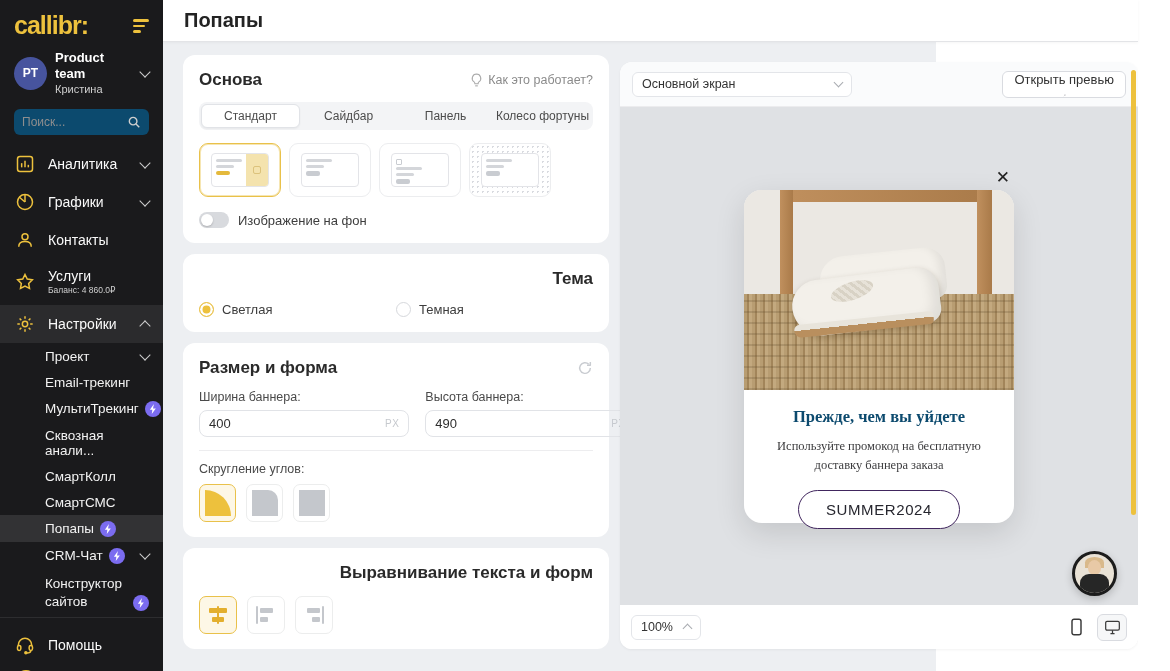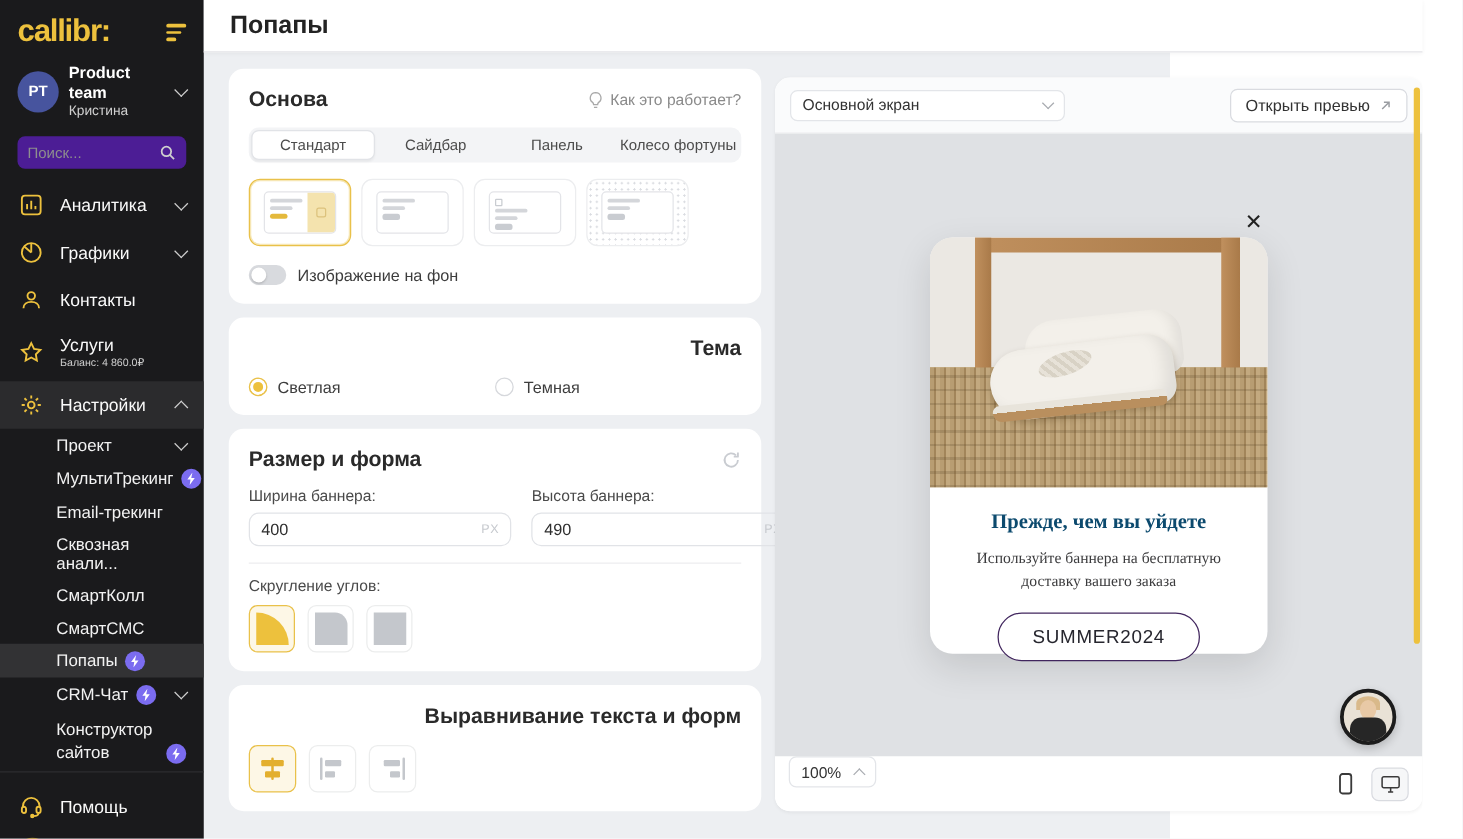--- a/index.html
+++ b/index.html
@@ -14,21 +14,21 @@
   .burger { margin-top:6px; cursor:pointer; }
   .burger div { background:#edc13d; height:2.5px; border-radius:2px; margin-bottom:3px; }
   .burger .b1{width:16px;} .burger .b2{width:12px;} .burger .b3{width:8px;}
   .account { display:flex; align-items:center; margin-top:12px; gap:8px; cursor:pointer; }
   .avatar { width:33px; height:33px; min-width:33px; border-radius:50%; background:#47549e; color:#fff; font-size:12px; font-weight:bold; display:flex; align-items:center; justify-content:center; }
   .acct-txt { flex:1; line-height:1.25; }
   .acct-team { font-size:13px; font-weight:bold; color:#fff; }
   .acct-user { font-size:11px; color:#cfcfcf; }
   .chev { width:8px; height:8px; border-right:1.6px solid #cfcfcf; border-bottom:1.6px solid #cfcfcf; transform:rotate(45deg); margin-top:-3px; }
   .chev.up { transform:rotate(225deg); margin-top:4px; }
-  .search { margin-top:13px; height:26px; background:#4c1d95; border-radius:6px; display:flex; align-items:center; padding:0 8px; gap:6px; }
+  .search { margin-top:13px; height:26px; background:#0c4a6e; border-radius:6px; display:flex; align-items:center; padding:0 8px; gap:6px; }
   .search input { flex:1; background:transparent; border:none; outline:none; color:#dedede; font-size:12px; font-family:inherit; min-width:0; }
   .search input::placeholder { color:#8e8e8e; }
   .nav { margin-top:10px; flex:0 0 auto; }
   .nav-item { display:flex; align-items:center; gap:12px; padding:9px 14px; cursor:pointer; }
   .nav-item .ico { width:22px; min-width:22px; display:flex; justify-content:center; }
   .nav-label { font-size:14px; color:#fafafa; flex:1; line-height:1.15; }
   .nav-sub { font-size:8.5px; color:#cfcfcf; margin-top:2px; }
   .nav-item.active { background:#2b2b2d; }
   .submenu { }
   .sub-item { display:flex; align-items:center; gap:6px; padding:5.5px 14px 5.5px 45px; font-size:13.5px; color:#f2f2f2; cursor:pointer; }
@@ -107,23 +107,23 @@
 
   
   .preview-col { width:518px; min-width:518px; margin-top:20px; display:flex; flex-direction:column; }
   .pv-panel { background:#fff; border-radius:12px; overflow:hidden; display:flex; flex-direction:column; height:587px; box-shadow:0 1px 3px rgba(0,0,0,.05); }
   .pv-top { height:45px; background:#fafbfc; border-bottom:1px solid #ececee; display:flex; align-items:center; justify-content:space-between; padding:0 12px; }
   .select { background:#fff; border:1px solid #e3e5e9; border-radius:6px; height:25px; display:flex; align-items:center; padding:0 9px; gap:8px; cursor:pointer; }
   .select .sel-txt { font-size:12.5px; color:#333; }
   .select.wide { width:220px; justify-content:space-between; }
   .chev-g { width:7px; height:7px; border-right:1.4px solid #a8abb0; border-bottom:1.4px solid #a8abb0; transform:rotate(45deg); margin-top:-3px; }
   .chev-g.up { transform:rotate(225deg); margin-top:3px; }
-  .btn { background:#fff; border:1px solid #d9dbe0; border-radius:6px; height:27px; display:flex; align-items:center; gap:7px; padding:0 11px; font-size:13px; color:#333; cursor:pointer; }
+  .btn { background:#fff; border:1px solid #d9dbe0; border-radius:6px; height:27px; display:flex; align-items:center; gap:7px; padding:0 11px; font-size:13px; color:#333; cursor:pointer;flex-direction:column; }
   .pv-canvas { flex:1; background:#dfe1e4; position:relative; }
-  .pv-bottom { height:44px; background:#fff; display:flex; justify-content:space-between; padding:0 11px; }
+  .pv-bottom { height:44px; background:#fff; display:flex; align-items:center; justify-content:space-between; padding:0 11px; }
   .devices { display:flex; align-items:center; gap:6px; }
   .dev { width:30px; height:27px; display:flex; align-items:center; justify-content:center; border-radius:6px; cursor:pointer; }
   .dev.sel { border:1px solid #d9dbe0; background:#f6f7f8; }
 
   
   .popup { position:absolute; left:124px; top:83px; width:270px; height:333px; background:#fff; border-radius:18px; box-shadow:0 10px 30px rgba(0,0,0,.12); }
   .pp-close { position:absolute; top:-21px; right:4px; font-size:17px; color:#222; line-height:1; cursor:pointer; font-weight:bold; }
   .pp-img { height:200px; border-radius:18px 18px 0 0; position:relative; overflow:hidden; background:#e9e6e1; }
   .wall { position:absolute; inset:0; background:linear-gradient(#ebe8e3 0 52%, #cbb58d 52% 100%); }
   .wood { position:absolute; background:linear-gradient(90deg,#c0905e,#a97a49); }
@@ -240,30 +240,30 @@
         <span class="chev up"></span>
       </div>
 
       <div class="submenu">
         <div class="sub-item">
           <span>Проект</span>
             <span class="spacer"></span>
             <span class="chev"></span>
         </div>
         <div class="sub-item">
+            <span>Email-трекинг</span>
+          </div>
+        <div class="sub-item">
           <span>МультиТрекинг</span>
           <span class="badge">
               <svg width="8" height="10" viewBox="0 0 12 16" fill="#fff">
                 <path d="M7.5 0L1 9h4l-1 7 6.5-9H6z"></path>
               </svg>
             </span>
         </div>
-        <div class="sub-item">
-            <span>Email-трекинг</span>
-          </div>
         <div class="sub-item">
             <span>Сквозная анали...</span>
           </div>
         <div class="sub-item">
             <span>СмартКолл</span>
           </div>
         <div class="sub-item">
             <span>СмартСМС</span>
           </div>
         <div class="sub-item active">
@@ -496,21 +496,21 @@
                 <div class="wood postL"></div>
                 <div class="wood postR"></div>
                 <div class="wicker"></div>
                 <div class="shoe back"></div>
                 <div class="shoe front"></div>
                 <div class="sole"></div>
                 <div class="lace"></div>
               </div>
               <div class="pp-body">
                 <div class="pp-title">Прежде, чем вы уйдете</div>
-                <div class="pp-sub">Используйте баннера на бесплатную доставку вашего заказа</div>
+                <div class="pp-sub">Используйте промокод на бесплатную доставку баннера заказа</div>
                 <div class="pp-pill">SUMMER2024</div>
               </div>
             </div>
             <div class="widget-avatar">
               <div class="wa-hair"></div>
                 <div class="wa-head"></div>
                 <div class="wa-body"></div>
             </div>
           </div>
 

